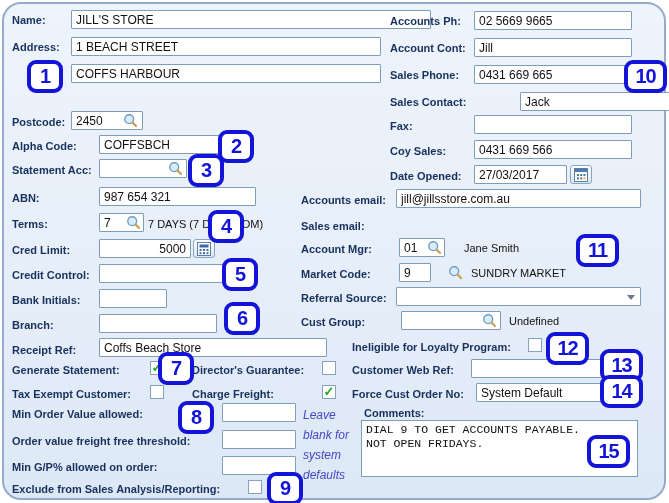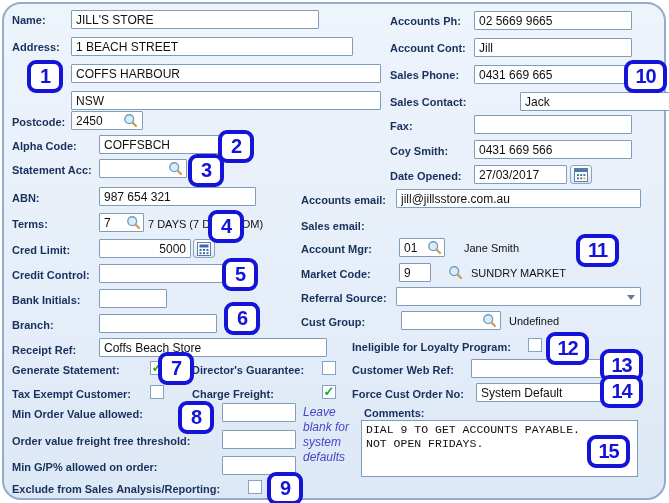--- a/index.html
+++ b/index.html
@@ -50,41 +50,40 @@
   .cb.checked::after { content:"✓"; margin-top:-1px; }
   .callout {
     position:absolute; background:#fff; border:4px solid #1414d8; border-radius:9px;
     color:#1414d8; font-weight:bold; font-size:20px; width:36px; height:33px;
     display:flex; align-items:center; justify-content:center; z-index:5;
     letter-spacing:-1px;
   }
   .callout.dbl { width:43px; }
   .note {
     position:absolute; font-size:12px; font-style:italic; color:#4646c8;
-    line-height:15px; width:58px;
+    line-height:20px; width:58px;
   }
   textarea.comments {
     position:absolute; border:1px solid #7f9db9; background:#fff; resize:none;
     font-family:Liberation Mono, monospace; font-size:11.5px; color:#111;
     padding:2px 4px; line-height:14px;
   }
 </style>
 </head>
 <body>
 
 <div id="stage">
 <div id="panel">
 
   <span class="lbl" style="left:8px;top:10px">Name:</span>
-  <input class="inp" style="left: 67px; top: 6px; width: 248px;" value="JILL'S STORE">
+  <input class="inp" style="left: 67px; top: 6px; width: 360px;" value="JILL'S STORE">
 
   <span class="lbl" style="left:8px;top:37px">Address:</span>
-  <input class="inp" style="left: 67px; top: 33px; width: 282px;" value="1 BEACH STREET">
+  <input class="inp" style="left: 67px; top: 33px; width: 310px;" value="1 BEACH STREET">
   <input class="inp" style="left: 67px; top: 60px; width: 310px;" value="COFFS HARBOUR">
-  <input class="inp" style="left: 67px; top: 87px; width: 310px;" value="NSW">
 
   <span class="lbl" style="left:8px;top:112px">Postcode:</span>
   <input class="inp" style="left: 67px; top: 107px; width: 72px;" value="2450">
   <button class="magbtn" style="left:117px;top:108px">
     <svg width="15" height="15" viewBox="0 0 15 15">
           <circle cx="6.2" cy="6.2" r="4.4" fill="#d8ecf9" stroke="#6d9dc4" stroke-width="1.4"></circle>
           <line x1="9.6" y1="9.6" x2="13" y2="13" stroke="#c9a05a" stroke-width="2.2" stroke-linecap="round"></line>
         </svg>
   </button>
 
@@ -173,21 +172,21 @@
 
   <span class="lbl" style="left:386px;top:65px">Sales Phone:</span>
   <input class="inp" style="left: 470px; top: 61px; width: 158px;" value="0431 669 665">
 
   <span class="lbl" style="left:386px;top:92px">Sales Contact:</span>
   <input class="inp" style="left: 470px; top: 88px; width: 158px; margin-left: 46px;" value="Jack">
 
   <span class="lbl" style="left:386px;top:116px">Fax:</span>
   <input class="inp" style="left: 470px; top: 111px; width: 158px;" value="">
 
-  <span class="lbl" style="left:386px;top:141px">Coy Smith:</span>
+  <span class="lbl" style="left:386px;top:141px">Coy Sales:</span>
   <input class="inp" style="left: 470px; top: 136px; width: 158px;" value="0431 669 566">
 
   <span class="lbl" style="left:386px;top:166px">Date Opened:</span>
   <input class="inp" style="left: 470px; top: 161px; width: 93px;" value="27/03/2017">
   <button class="icobtn" style="left:566px;top:161px">
     <svg width="14" height="14" viewBox="0 0 14 14">
           <rect x="0.5" y="0.5" width="13" height="13" fill="#fff" stroke="#5e7da0"></rect>
           <rect x="1" y="1" width="12" height="3" fill="#4a79b8"></rect>
           <rect x="3" y="6" width="2" height="2" fill="#3e9e4e"></rect>
           <rect x="6.2" y="6" width="2" height="2" fill="#4a79b8"></rect>

